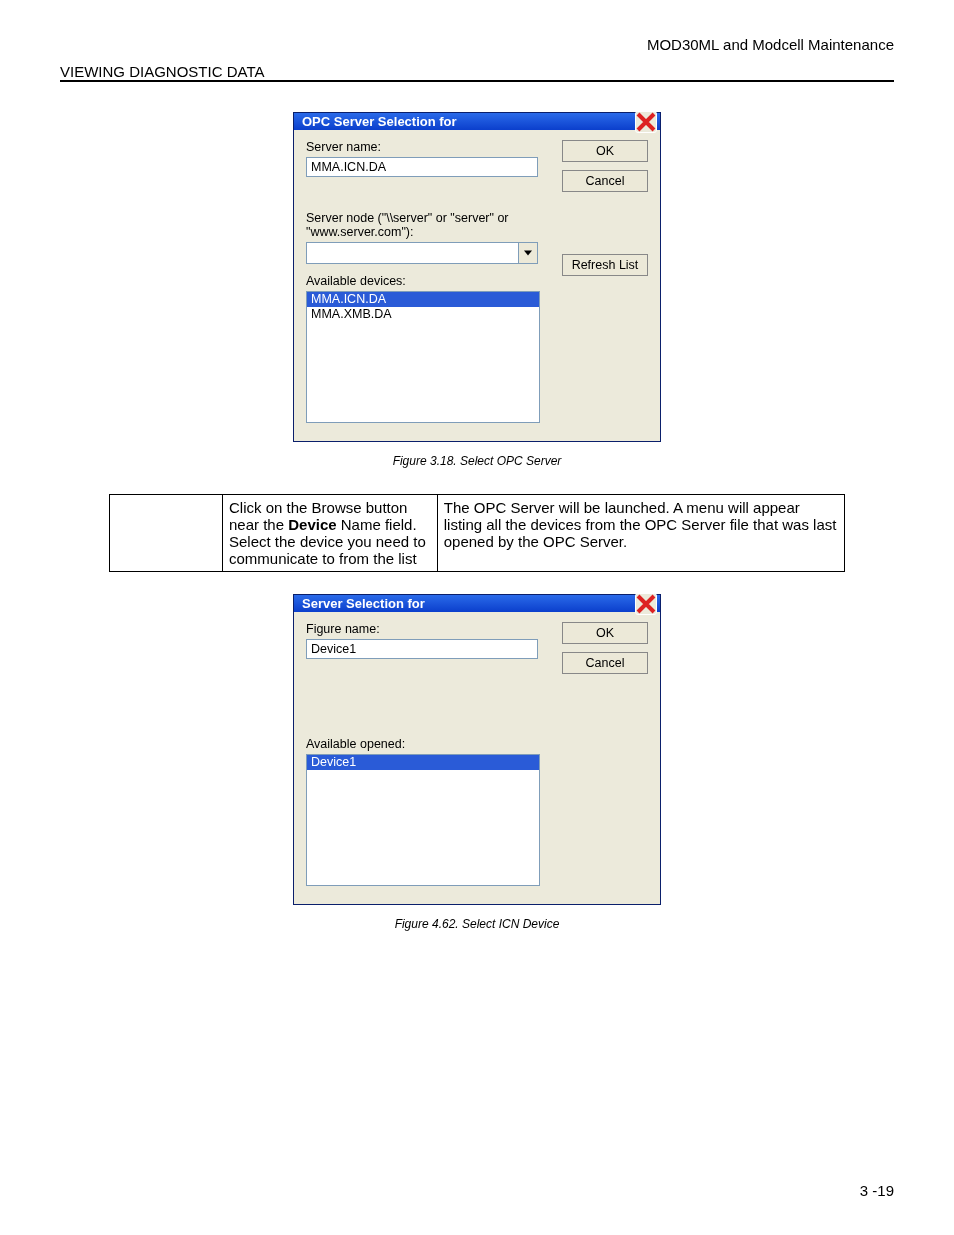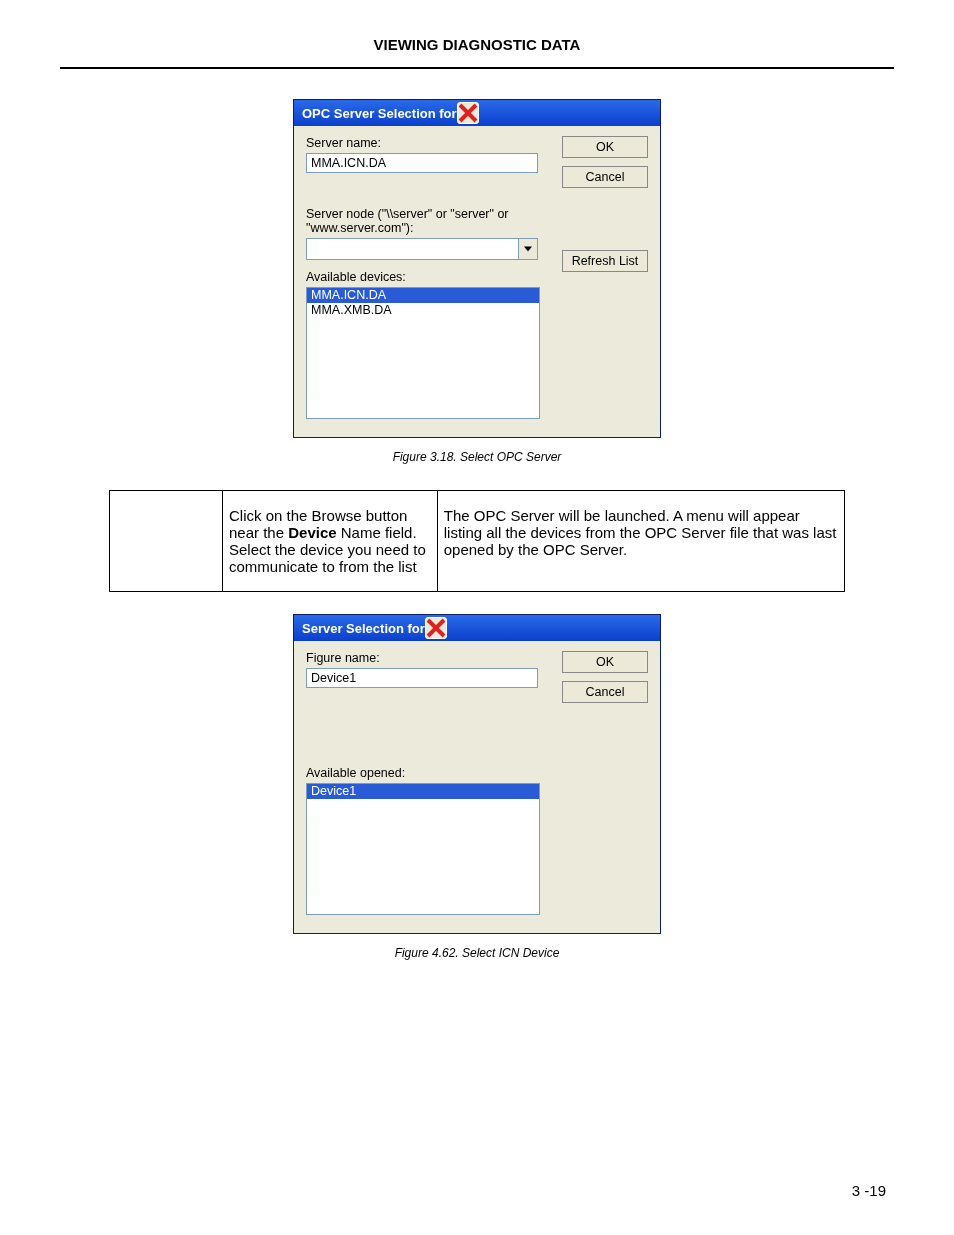--- a/index.html
+++ b/index.html
@@ -1,47 +1,48 @@
 <!DOCTYPE html>
 <html><head>
 <meta charset="utf-8">
 <style>
 html,body{margin:0;padding:0;background:#fff;font-family:Arial,Helvetica,sans-serif;color:#000}
 .page{width:954px;height:1235px;position:relative;box-sizing:border-box;padding:36px 60px 0 60px}
 .hdr-right{text-align:right;font-size:15px;margin-bottom:10px}
-.hdr-bold{text-align:center;font-weight:bold;font-size:15px;margin-bottom:14px}
+.hdr-bold{text-align:left;font-weight:normal;font-size:15px;}
 .hr{border:0;border-top:2px solid #000;margin:0 0 30px 0}
 .dlg{width:366px;margin:0 auto 12px auto;border:1px solid #0a1f6b;background:#eceadb;position:relative}
-.titlebar{height:26px;background:linear-gradient(#2a6ae9,#0b3fcc);display:flex;align-items:center;padding:0 3px 0 8px}
+.titlebar{height:17px;background:linear-gradient(#2a6ae9,#0b3fcc);display:flex;align-items:center;justify-content:space-between;padding:0 3px 0 8px}
 .titlebar span{color:#fff;font-weight:bold;font-size:13px;font-family:Tahoma,Arial,sans-serif}
 .closebtn{width:20px;height:20px;background:#eceadb;border:1px solid #fff;color:#d22;font-weight:bold;display:flex;align-items:center;justify-content:center;border-radius:3px;font-size:15px;cursor:pointer}
 .body{padding:10px 12px 18px 12px;font-size:12.5px;font-family:Tahoma,Arial,sans-serif;display:flex;gap:24px}
 .leftcol{flex:1}
 .rightcol{width:86px;display:flex;flex-direction:column;gap:8px}
 .lbl{margin-bottom:3px}
 .txt{width:100%;height:20px;border:1px solid #7f9db9;background:#fff;padding:1px 4px;box-sizing:border-box;font-size:12.5px;font-family:Tahoma,Arial,sans-serif}
 .combo{width:100%;height:22px;display:flex}
 .combo .cinput{flex:1;border:1px solid #7f9db9;background:#fff;border-right:0}
 .combo .cbtn{width:18px;border:1px solid #7f9db9;background:#ece9d8;display:flex;align-items:center;justify-content:center;cursor:pointer}
 .combo .cbtn svg{width:8px;height:6px}
 .listbox{width:100%;height:130px;border:1px solid #7f9db9;background:#fff;margin-top:3px}
 .listitem{padding:0 4px;font-size:12.5px;line-height:15px}
 .listitem.sel{background:#2a5bd7;color:#fff}
 .wbtn{height:22px;border:1px solid #888;background:#ece9d8;font-size:12.5px;font-family:Tahoma,Arial,sans-serif;cursor:pointer;padding:0}
 .caption{text-align:center;font-style:italic;font-size:12px;margin:8px 0 26px 0}
 .table{width:736px;margin:0 auto 22px auto;border-collapse:collapse}
-.table td{border:1px solid #000;padding:16px 6px;font-size:15px;vertical-align:top}
+.table td{border:1px solid #000;padding:4px 6px;font-size:15px;vertical-align:top}
 .table td.first{width:100px}
-.pgnum{position:absolute;bottom:36px;right:68px;font-size:15px}
+.pgnum{position:absolute;bottom:36px;right:60px;font-size:15px}
 .gap{height:34px}
 </style>
 </head>
 <body>
 
 <div class="page">
+  <div class="hdr-right">MOD30ML and Modcell Maintenance</div>
   <div class="hdr-bold">VIEWING DIAGNOSTIC DATA</div>
   <hr class="hr">
 
   <div class="dlg">
     <div class="titlebar">
       <span>OPC Server Selection for</span>
       <div class="closebtn">
         <svg viewBox="0 0 10 10">
             <path d="M1 1 L9 9 M9 1 L1 9" stroke="#d22" stroke-width="2"></path>
           </svg>

